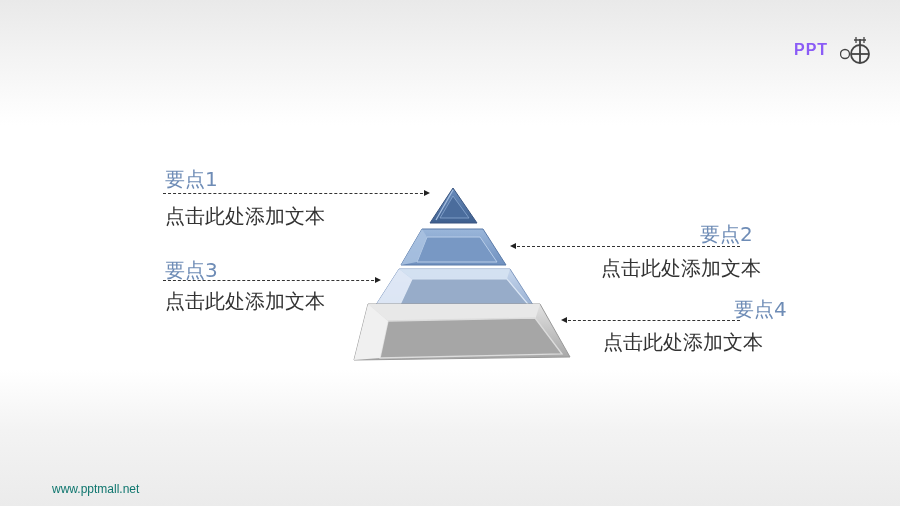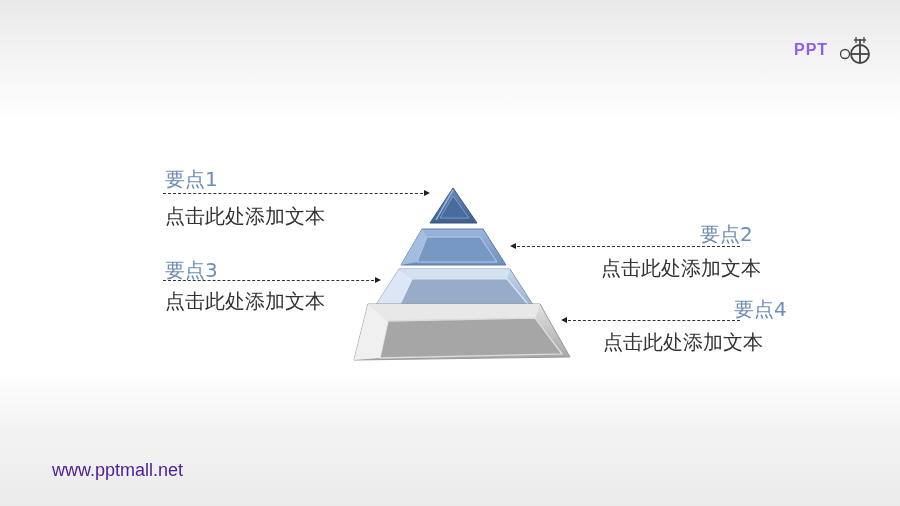--- a/index.html
+++ b/index.html
@@ -20,21 +20,21 @@
   .line { position: absolute; height: 0; border-top: 1px dashed #333; }
   .arrow-r::after {
     content: ""; position: absolute; right: -2px; top: -4px;
     border-left: 6px solid #222; border-top: 3.5px solid transparent; border-bottom: 3.5px solid transparent;
   }
   .arrow-l::before {
     content: ""; position: absolute; left: -2px; top: -4px;
     border-right: 6px solid #222; border-top: 3.5px solid transparent; border-bottom: 3.5px solid transparent;
   }
   .pyramid { position: absolute; left: 340px; top: 180px; width: 250px; height: 190px; }
-  .footer { position: absolute; left: 52px; top: 460px; font-size: 18px; color: #4c1d95; font-family: "Liberation Sans", sans-serif; }
+  .footer { position: absolute; left: 52px; top: 482px; font-size: 12px; color: #0f766e; font-family: "Liberation Sans", sans-serif; }
 </style>
 </head>
 <body>
 
 <div class="logo">
   <span class="logo-text">PPT</span>
   <svg width="32" height="32" viewBox="0 0 32 32">
     <circle cx="5" cy="20" r="4.5" fill="none" stroke="#444" stroke-width="1.3"></circle>
     <circle cx="20" cy="20" r="9" fill="none" stroke="#444" stroke-width="1.8"></circle>
     <line x1="11" y1="20" x2="29" y2="20" stroke="#444" stroke-width="1.8"></line>

